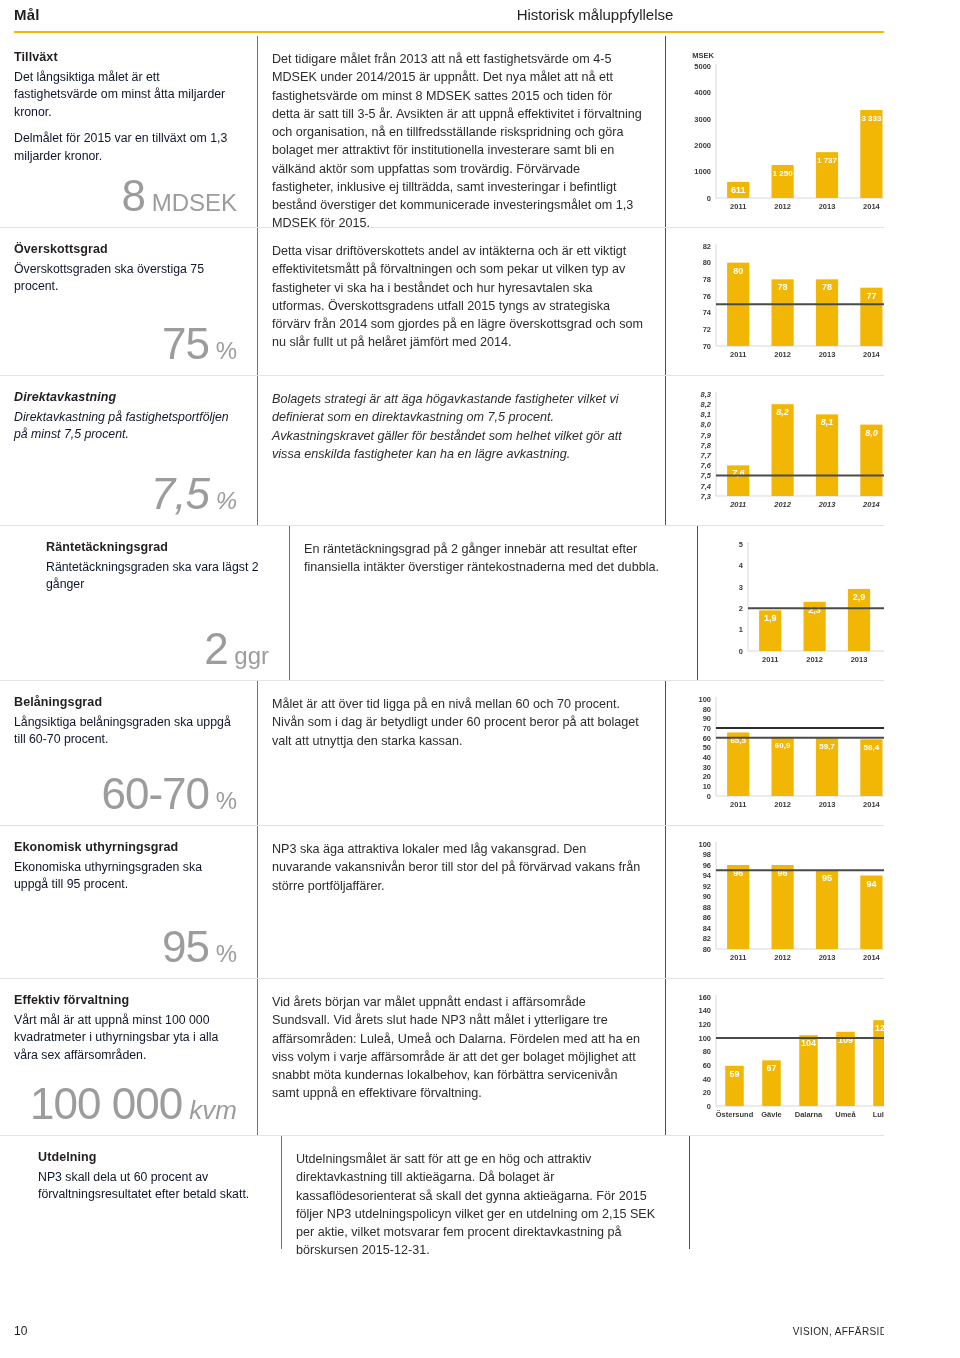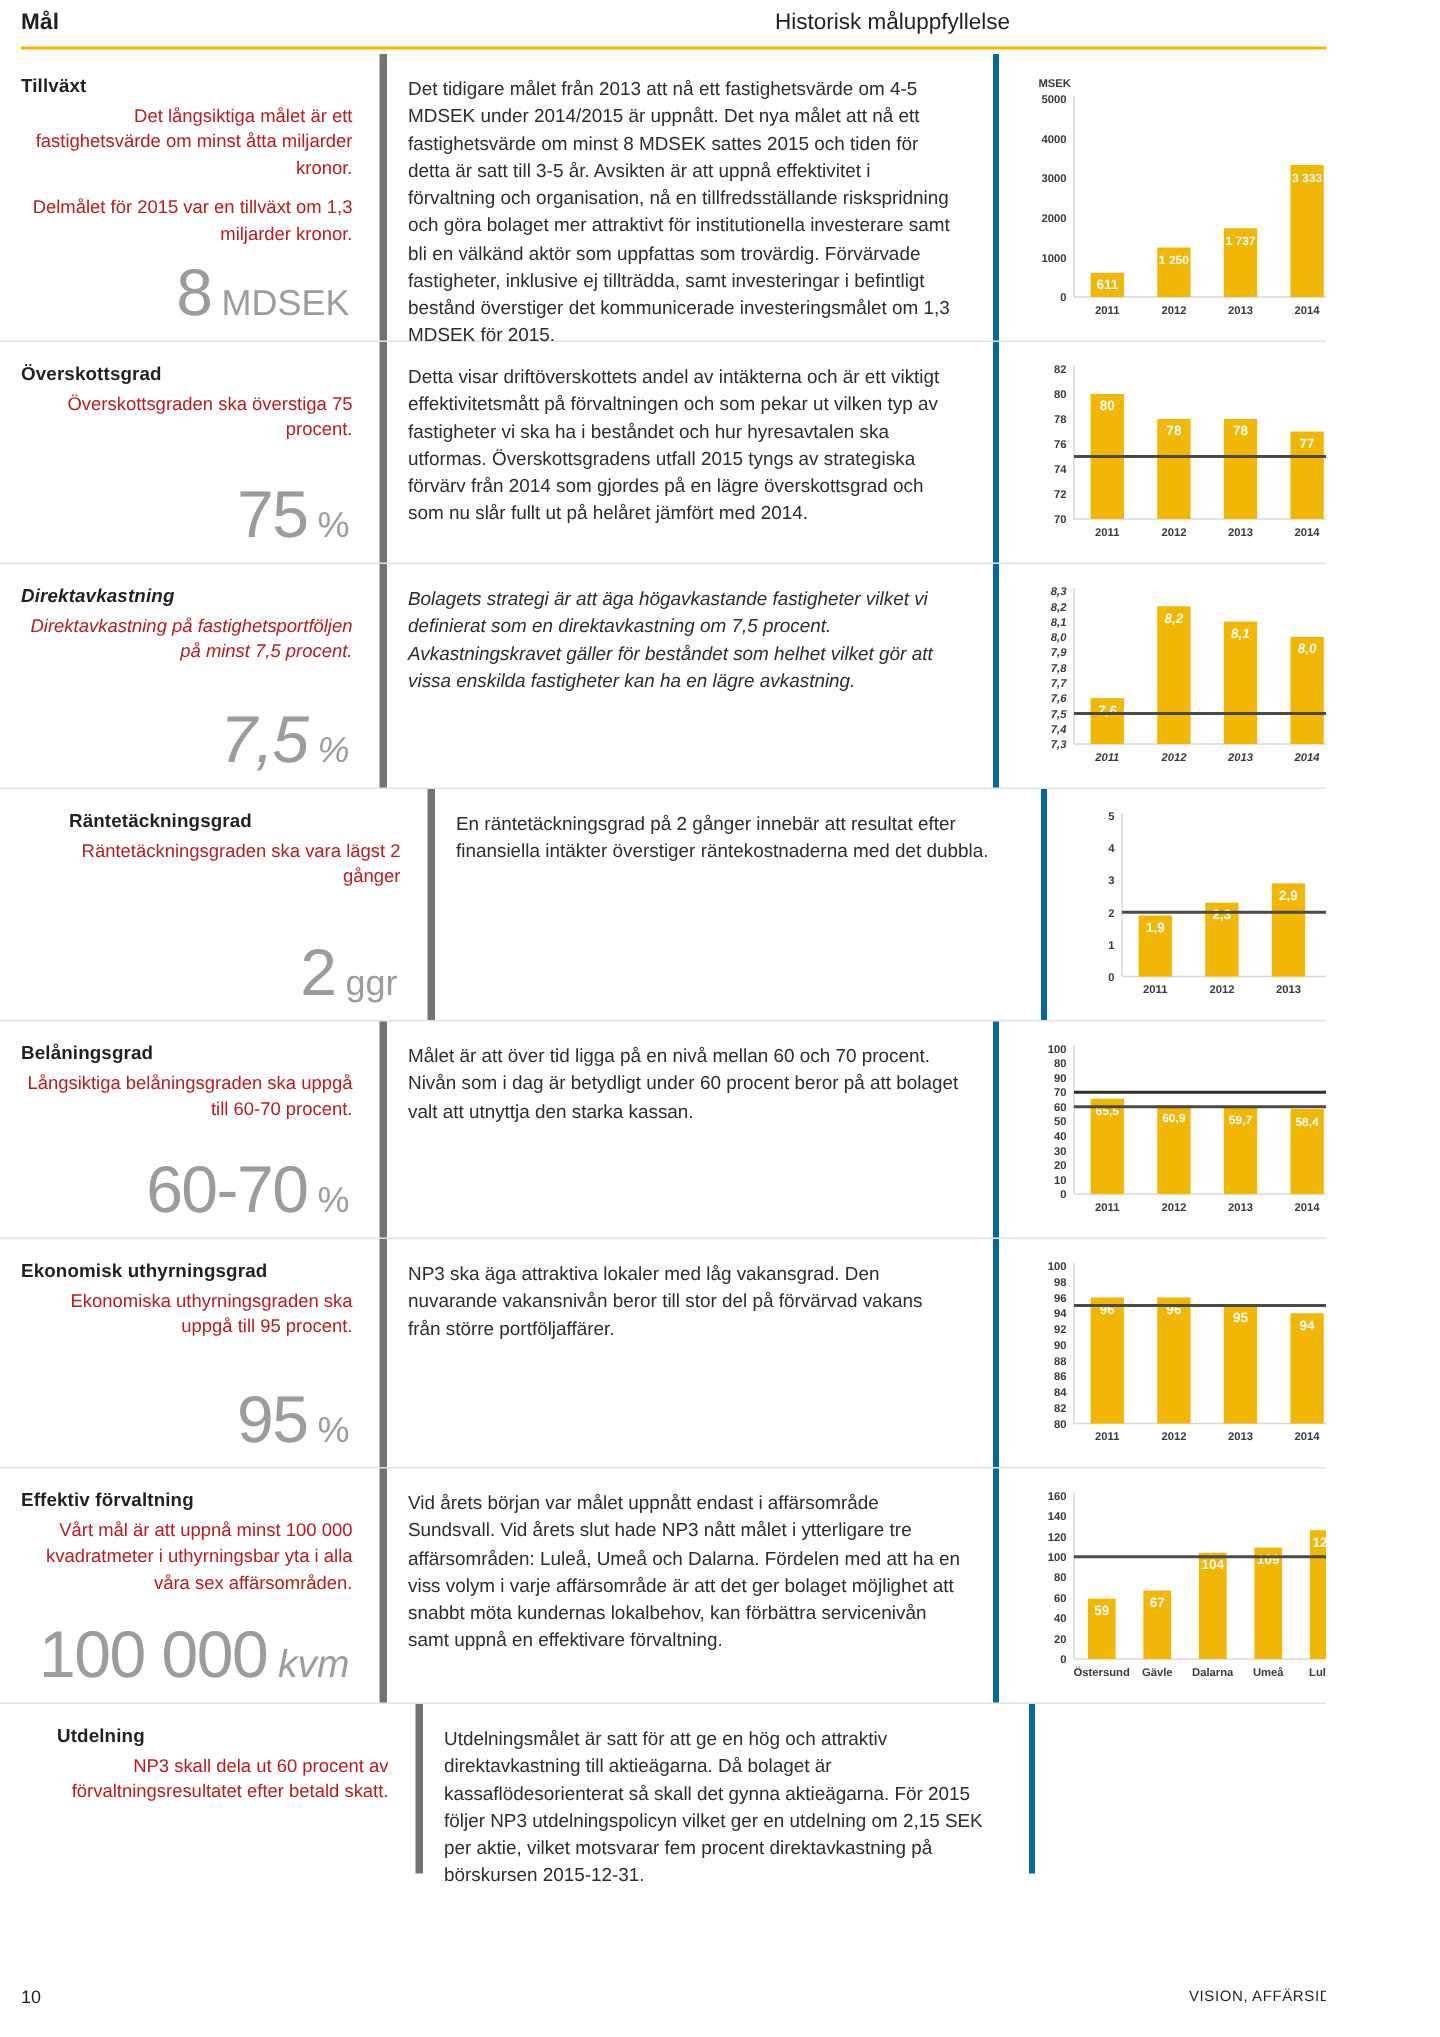--- a/index.html
+++ b/index.html
@@ -36,41 +36,41 @@
   .row {
     position: relative;
     display: flex;
     border-bottom: 1px solid #e3e3e3;
   }
   .row:last-child { border-bottom: none; padding-left: 24px; }
 
   .col-left {
     width: 258px; flex: 0 0 258px;
     padding: 14px 18px 10px 14px;
-    border-right: 5px solid #737373;
+    border-right: 1px solid #737373;
     position: relative;
   }
   .col-mid {
     width: 408px; flex: 0 0 408px;
     padding: 14px 22px 10px 14px;
-    border-right: 4px solid #0369a1;
+    border-right: 1px solid #0369a1;
     position: relative;
   }
   .col-right {
     flex: 1 1 auto;
     padding: 10px 12px 6px 10px;
     position: relative;
   }
 
   .goal-title {
     font-size: 12.5px; font-weight: bold; color: #231f20;
     margin-bottom: 5px; letter-spacing: .1px;
   }
   .goal-desc {
-    font-size: 12.3px; line-height: 1.42; color: #b91c1c; text-align: right;
+    font-size: 12.3px; line-height: 1.42; color: #0f172a;
   }
   .goal-desc p { margin-bottom: 9px; }
   .goal-desc p:last-child { margin-bottom: 0; }
 
   .big-value {
     position: absolute; right: 20px; bottom: 6px;
     color: #9c9c9c; white-space: nowrap;
     font-weight: 300;
   }
   .big-value .num { font-size: 44px; letter-spacing: -1px; }

